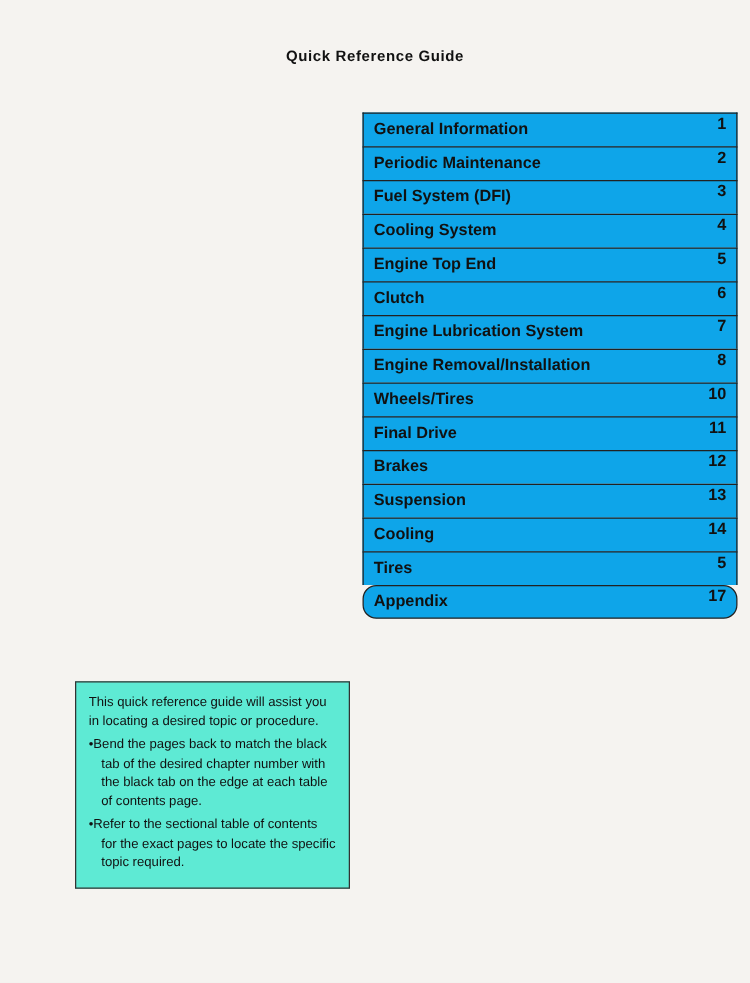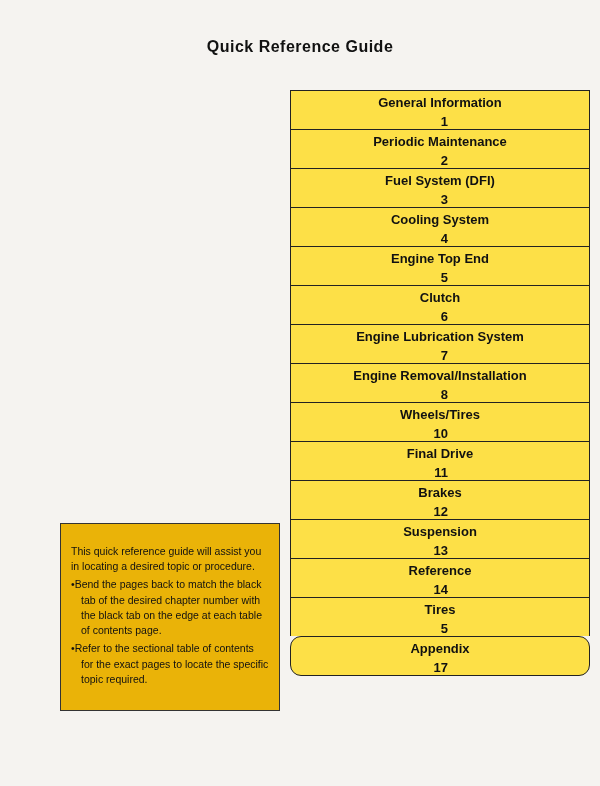--- a/index.html
+++ b/index.html
@@ -21,41 +21,39 @@
       width: 600px;
       height: 786px;
       background: #f5f3f0;
       position: relative;
     }
 
     .page-title {
       text-align: center;
       padding-top: 38px;
       padding-bottom: 18px;
-      font-size: 16px;
+      font-size: 12px;
       font-weight: bold;
       color: #111;
       letter-spacing: 0.5px;
     }
 
     .toc-container {
       position: absolute;
       right: 10px;
       top: 90px;
       width: 300px;
     }
 
     .toc-row {
       display: flex;
-      align-items: center;
       border: 1.5px solid #222;
       border-bottom: none;
-      background: #fde047;
+      background: #0ea5e9;
       min-height: 27px;
-      flex-direction: column;
     }
 
     .toc-row:last-child {
       border-bottom: 1.5px solid #222;
       border-radius: 11px;
     }
 
     .toc-label {
       flex: 1;
       padding: 4px 8px;
@@ -72,22 +70,22 @@
       font-weight: bold;
       color: #111;
     }
 
     .note-box {
       position: absolute;
       left: 60px;
       bottom: 75px;
       width: 220px;
       border: 1.5px solid #333;
-      background: #eab308;
-      padding: 20px 10px;
+      background: #5eead4;
+      padding: 9px 10px;
       font-size: 10.5px;
       color: #111;
       line-height: 1.45;
     }
 
     .note-box p {
       margin-bottom: 3px;
     }
 
     .note-box p.bullet {
@@ -145,21 +143,21 @@
       </div>
       <div class="toc-row">
         <span class="toc-label">Brakes</span>
         <span class="toc-number">12</span>
       </div>
       <div class="toc-row">
         <span class="toc-label">Suspension</span>
         <span class="toc-number">13</span>
       </div>
       <div class="toc-row">
-        <span class="toc-label">Reference</span>
+        <span class="toc-label">Cooling</span>
         <span class="toc-number">14</span>
       </div>
       <div class="toc-row">
         <span class="toc-label">Tires</span>
         <span class="toc-number">5</span>
       </div>
       <div class="toc-row">
         <span class="toc-label">Appendix</span>
         <span class="toc-number">17</span>
       </div>

